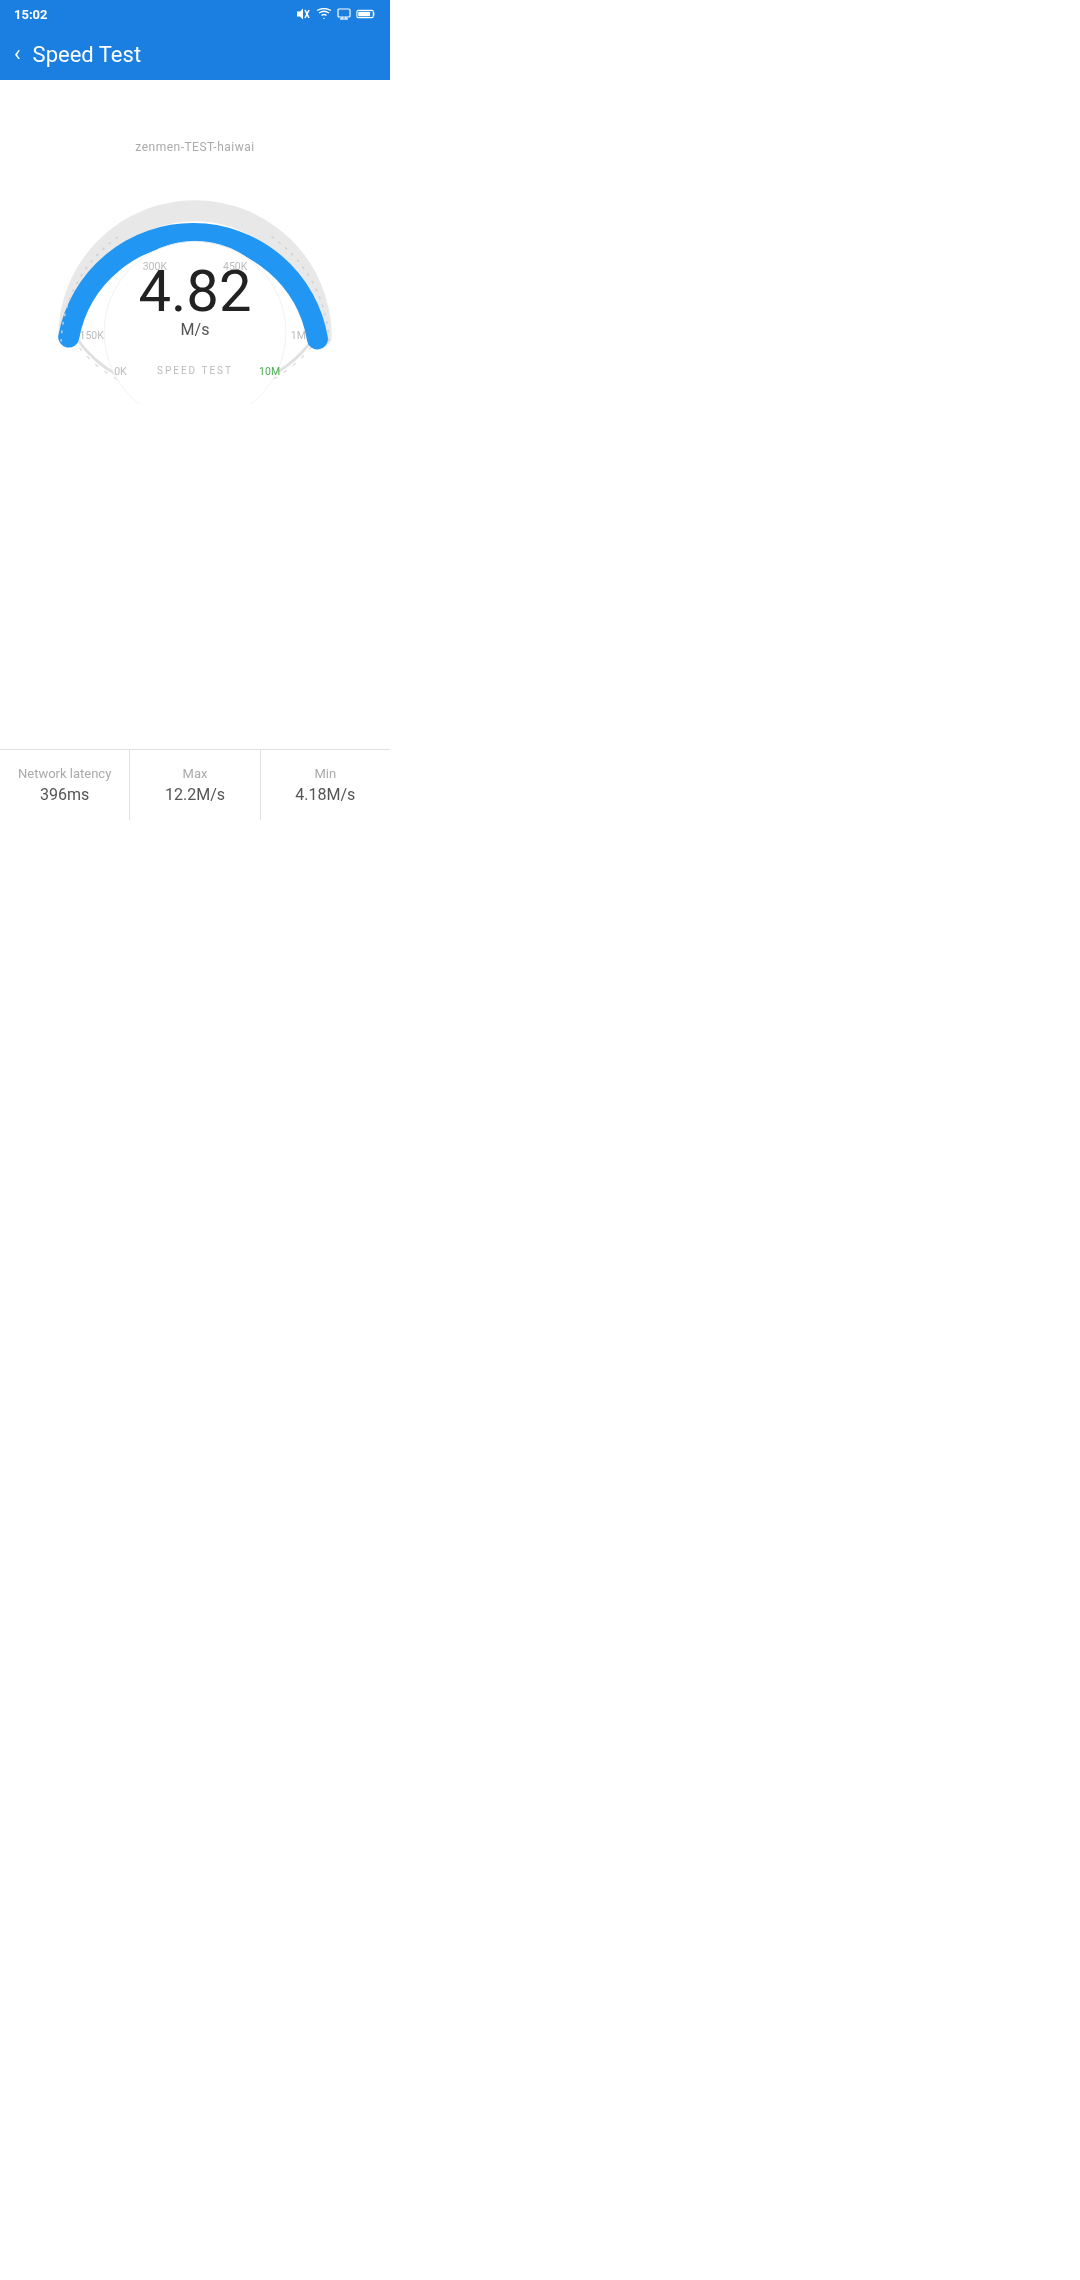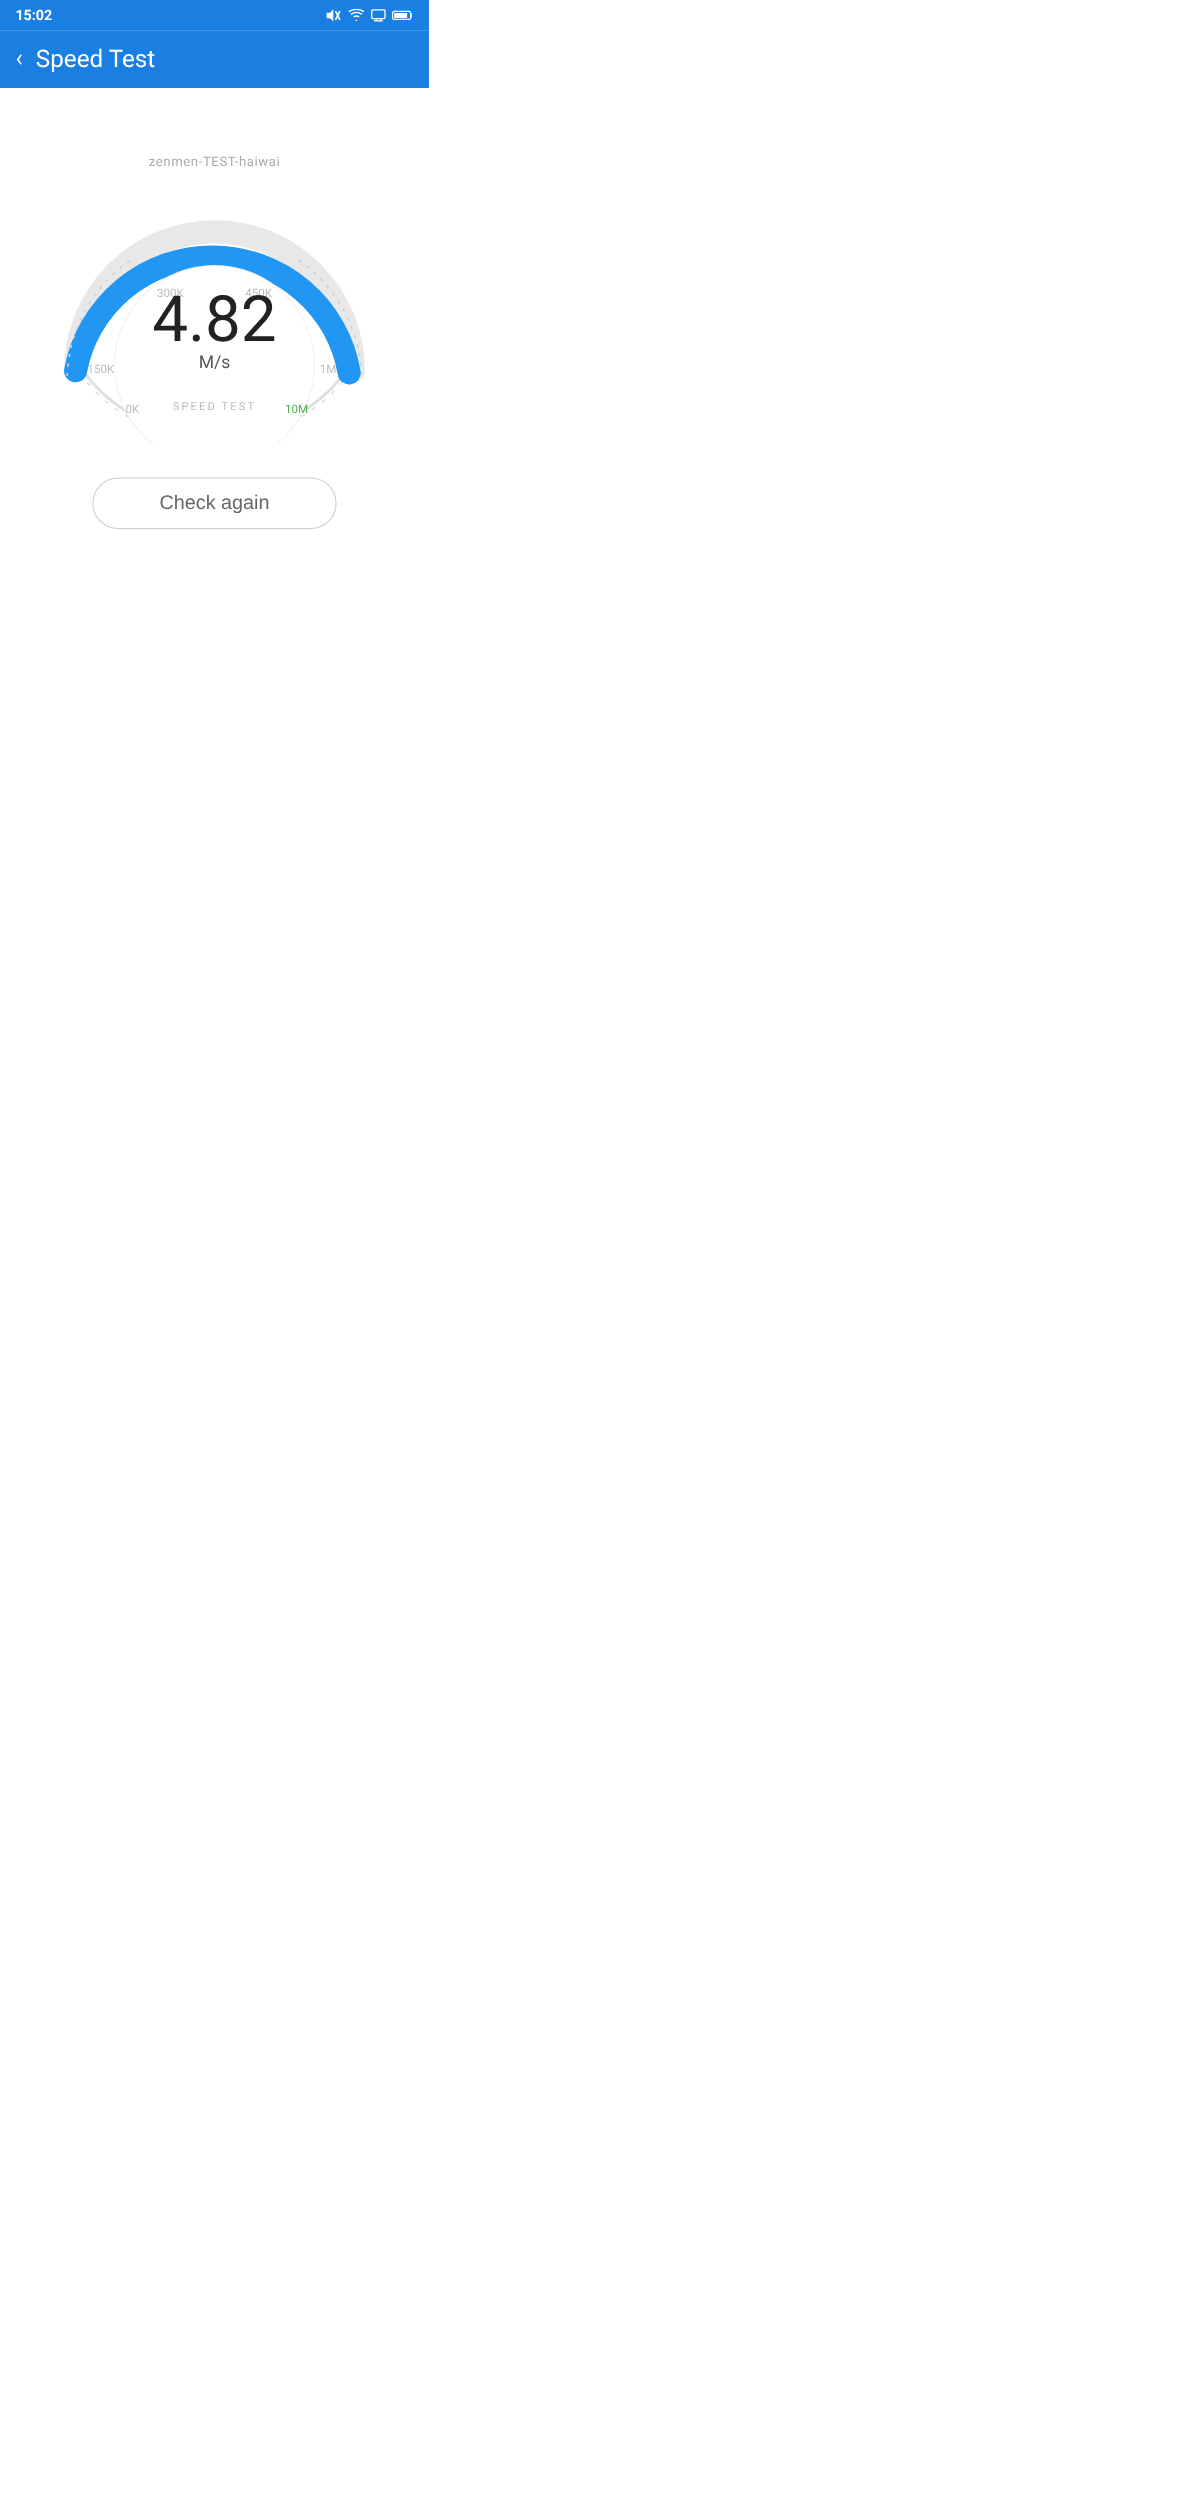--- a/index.html
+++ b/index.html
@@ -242,18 +242,32 @@
         <text x="228" y="200" font-size="11" fill="#4CAF50" text-anchor="middle">10M</text>
       </svg>
 
       <div class="speed-value">
         <div class="speed-number">4.82</div>
         <div class="speed-unit">M/s</div>
       </div>
       <div class="speed-label">SPEED TEST</div>
     </div>
 
-    <button class="check-again-btn">Check again</button>
 
     <div class="spacer"></div>
   </div>
 
+  <div class="stats-area">
+
+  <div class="stat-item">
+      <div class="stat-label">Network latency</div>
+      <div class="stat-value">396ms</div>
+    </div>
+      <div class="stat-item">
+      <div class="stat-label">Max</div>
+      <div class="stat-value">12.2M/s</div>
+    </div>
+      <div class="stat-item">
+      <div class="stat-label">Min</div>
+      <div class="stat-value">4.18M/s</div>
+    </div>
+    </div>
 </div>
 
 </body></html>

